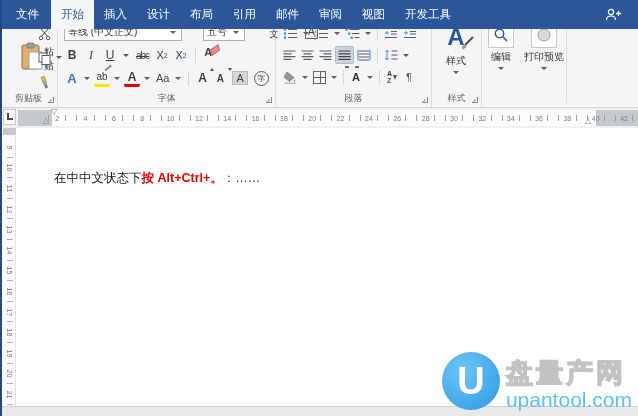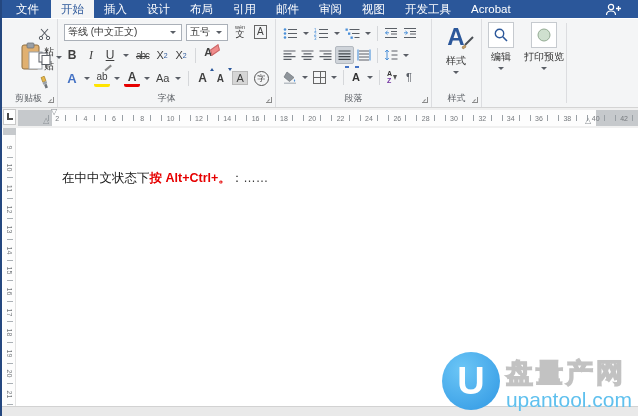--- a/index.html
+++ b/index.html
@@ -2,21 +2,21 @@
 <html><head>
 <meta charset="utf-8">
 <style>
   * { margin:0; padding:0; box-sizing:border-box; }
   html,body { width:638px; height:416px; overflow:hidden; }
   body { font-family:"Liberation Sans","DejaVu Sans",sans-serif; background:#fff; }
   #app { position:relative; width:638px; height:416px; overflow:hidden; background:#fff; }
   .left-edge { position:absolute; left:0; top:0; width:2px; height:416px; background:#24477f; z-index:9; }
 
   
-  .menubar { position:absolute; left:0; top:0; width:638px; height:18px; background:#2b579a;
+  .menubar { position:absolute; left:0; top:0; width:638px; height:29px; background:#2b579a;
              display:flex; align-items:stretch; z-index:8; }
   .tab { display:flex; align-items:center; padding:0 10px; color:#fff; font-size:11.5px; cursor:default; white-space:nowrap; }
   .tab.first { margin-left:4px; padding:0 12px; }
   .tab.selected { background:#f4f5f6; color:#2b579a; }
   .tellme { display:flex; align-items:center; gap:4px; color:#b9c7de; font-size:11.5px; padding:0 8px; }
   .share { margin-left:auto; display:flex; align-items:center; padding-right:16px; }
 
   
   .ribbon { position:absolute; left:0; top:19px; width:638px; height:89px; background:#f4f5f6;
             border-bottom:1px solid #d4d4d4; z-index:7; }
@@ -104,21 +104,21 @@
 
   
   .docarea { position:absolute; left:0; top:128px; width:638px; height:288px; background:#fff; }
   .vruler { position:absolute; left:3px; top:0; width:13px; height:278px; background:#fdfdfd; border-right:1px solid #e3e3e3; }
   .vruler .cap { position:absolute; left:0; top:0; width:13px; height:7px; background:#c6c9cc; }
   .vcells { position:absolute; left:0; top:9px; width:13px; }
   .vcell { position:relative; width:13px; height:20.6px; display:flex; align-items:center; justify-content:center; }
   .vcell span { transform:rotate(90deg); font-size:7px; color:#75797d; }
   .vcell::after { content:""; position:absolute; left:3.5px; bottom:0; width:6px; height:1px; background:#aab0b5; }
 
-  .docline { position:absolute; left:54px; top:42px; font-size:12.5px; color:#1a1a1a; white-space:nowrap;margin-left:8px; }
+  .docline { position:absolute; left:54px; top:42px; font-size:12.5px; color:#1a1a1a; white-space:nowrap; }
   .docline .red { color:#e60000; font-weight:bold; }
   .docline .tail { color:#3a3a3a; }
 
   .bottom-strip { position:absolute; left:0; bottom:0; width:638px; height:10px; background:#e9e9e9; border-top:1px solid #d2d2d2; z-index:3; }
 
   
   .watermark { position:absolute; right:6px; bottom:6px; display:flex; align-items:flex-end; gap:6px; z-index:4; }
   .wm-circle { width:58px; height:58px; border-radius:50%; background:radial-gradient(circle at 35% 30%, #6cc6f6, #2f97e3);
                color:#fff; font-size:38px; font-weight:bold; display:flex; align-items:center; justify-content:center; }
   .wm-col { display:flex; flex-direction:column; align-items:flex-start; line-height:1;text-align:right; }
@@ -138,21 +138,20 @@
     <div class="tab first">文件</div>
     <div class="tab selected">开始</div>
     <div class="tab">插入</div>
     <div class="tab">设计</div>
     <div class="tab">布局</div>
     <div class="tab">引用</div>
     <div class="tab">邮件</div>
     <div class="tab">审阅</div>
     <div class="tab">视图</div>
     <div class="tab">开发工具</div>
-    <div class="tab">Acrobat</div>
     <div class="share">
       <span>
         <svg width="17" height="13" viewBox="0 0 17 13">
             <circle cx="6" cy="4" r="2.6" fill="none" stroke="#fff" stroke-width="1.2"></circle>
             <path d="M1.5 12 Q1.5 8 6 8 Q10.5 8 10.5 12" fill="none" stroke="#fff" stroke-width="1.2"></path>
             <path d="M13.5 3 v5 M11 5.5 h5" stroke="#fff" stroke-width="1.3"></path>
           </svg>
       </span>
     </div>
   </div>
@@ -191,21 +190,21 @@
               <rect x="4.6" y="5.8" width="4.2" height="2.4" fill="#9aa0a6"></rect>
               <rect x="5.4" y="8.4" width="2.6" height="4" fill="#6e747a"></rect>
             </svg>
         </span>
       </div>
       <div class="grp-label">剪贴板</div>
       <span class="lnch"></span>
     </div>
 
     <div class="grp" style="left:58px;width:218px;">
-      <div class="rrow" style="left:6px;top:4px;gap:4px;">
+      <div class="rrow" style="left:6px;top:4px;gap:21px;">
         <div class="combo" style="width:118px;">
           <span class="cval">等线 (中文正文)</span>
           <span class="dd"></span>
         </div>
         <div class="combo" style="width:42px;justify-content:space-between;">
           <span class="cval">五号</span>
           <span class="dd"></span>
         </div>
         <span class="rbtn phonetic">
           <span class="py">wén</span>

